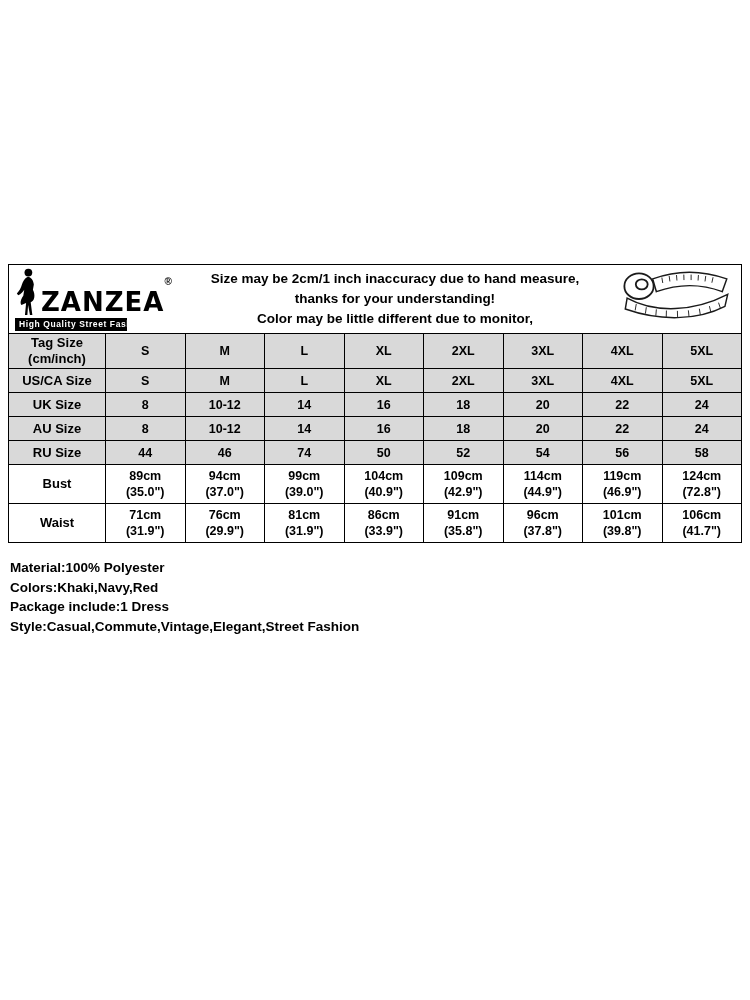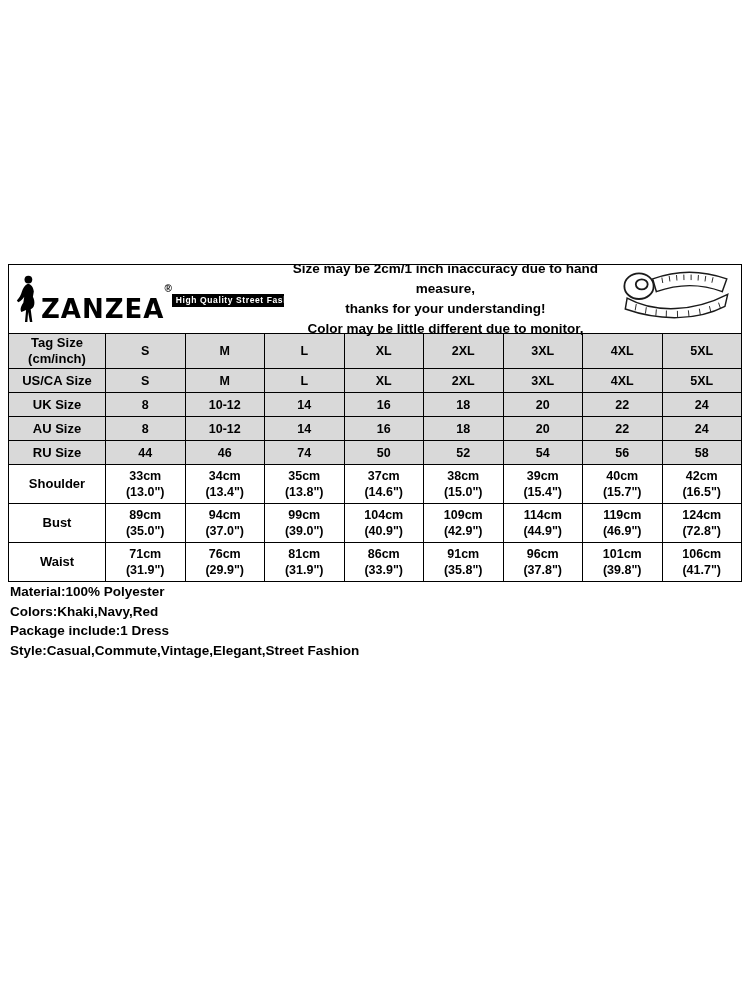--- a/index.html
+++ b/index.html
@@ -16,21 +16,21 @@
   
   .band {
     border: 1px solid #000;
     height: 70px;
     display: flex;
     align-items: center;
     padding: 2px 6px 2px 6px;
     gap: 6px;
     background: #fff;
   }
-  .logo { flex: 0 0 168px; display: flex; flex-direction: row; align-items: center; }
+  .logo { flex: 0 0 168px; display: flex; flex-direction: column; align-items: flex-start; }
   .logo-top { display: flex; align-items: flex-end; gap: 2px; }
   .brand-name {
     font-family: "DejaVu Sans", sans-serif;
     font-weight: bold;
     font-size: 26px;
     letter-spacing: 1px;
     line-height: 28px;
   }
   .reg { font-size: 10px; vertical-align: top; position: relative; top: -12px; font-weight: bold; }
   .tagline {
@@ -74,20 +74,21 @@
     background: #fff;
   }
   td.label { font-size: 13px; }
   tr.shaded td { background: var(--row-shade, #d9d9d9); }
   tr.short td { height: 24px; }
   tr.mid td { height: 33px; }
   tr.tall td { height: 39px; }
 
   
   .details {
+    margin-top: 15px;
     padding-left: 2px;
     font-weight: bold;
     font-size: 13.5px;
     line-height: 19.5px;
   }
 </style>
 </head>
 <body>
 
 <div class="page">
@@ -209,39 +210,20 @@
           <td>44</td>
           <td>46</td>
           <td>74</td>
           <td>50</td>
           <td>52</td>
           <td>54</td>
           <td>56</td>
           <td>58</td>
         </tr>
         <tr class="tall">
-          <td class="label">Shoulder</td>
-          <td>33cm
-(13.0")</td>
-          <td>34cm
-(13.4")</td>
-          <td>35cm
-(13.8")</td>
-          <td>37cm
-(14.6")</td>
-          <td>38cm
-(15.0")</td>
-          <td>39cm
-(15.4")</td>
-          <td>40cm
-(15.7")</td>
-          <td>42cm
-(16.5")</td>
-        </tr>
-        <tr class="tall">
           <td class="label">Bust</td>
           <td>89cm
 (35.0")</td>
           <td>94cm
 (37.0")</td>
           <td>99cm
 (39.0")</td>
           <td>104cm
 (40.9")</td>
           <td>109cm

